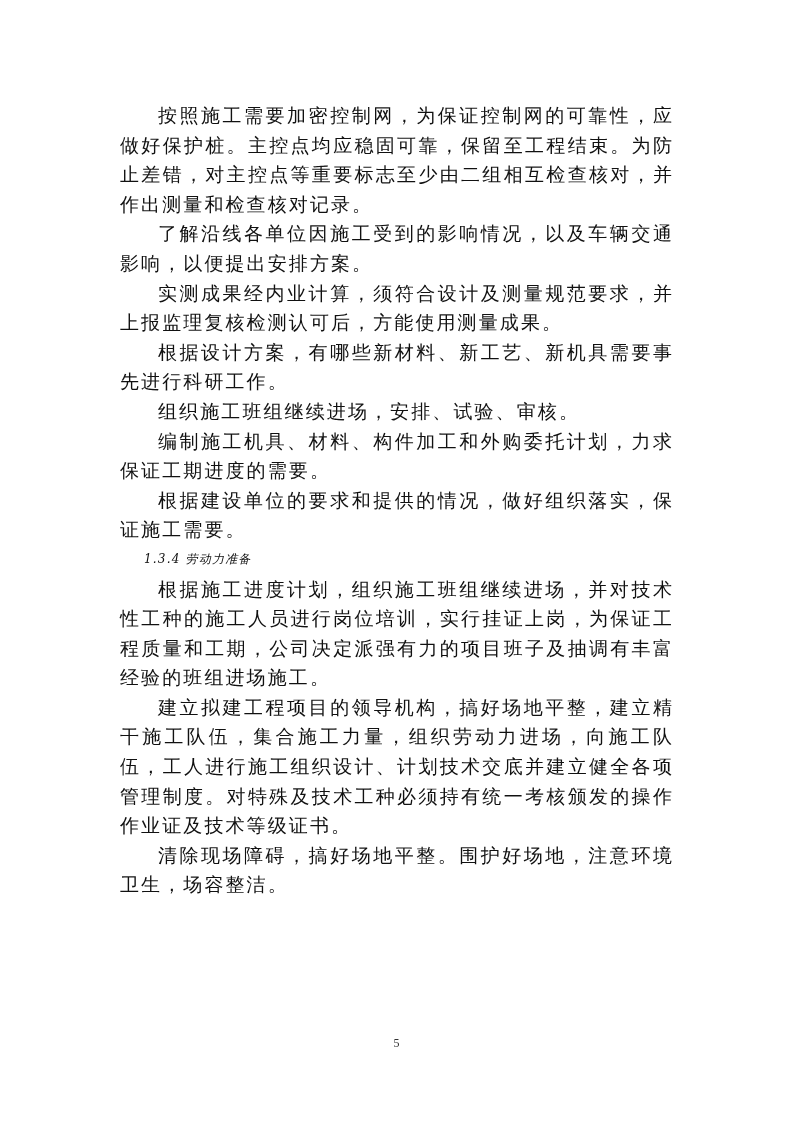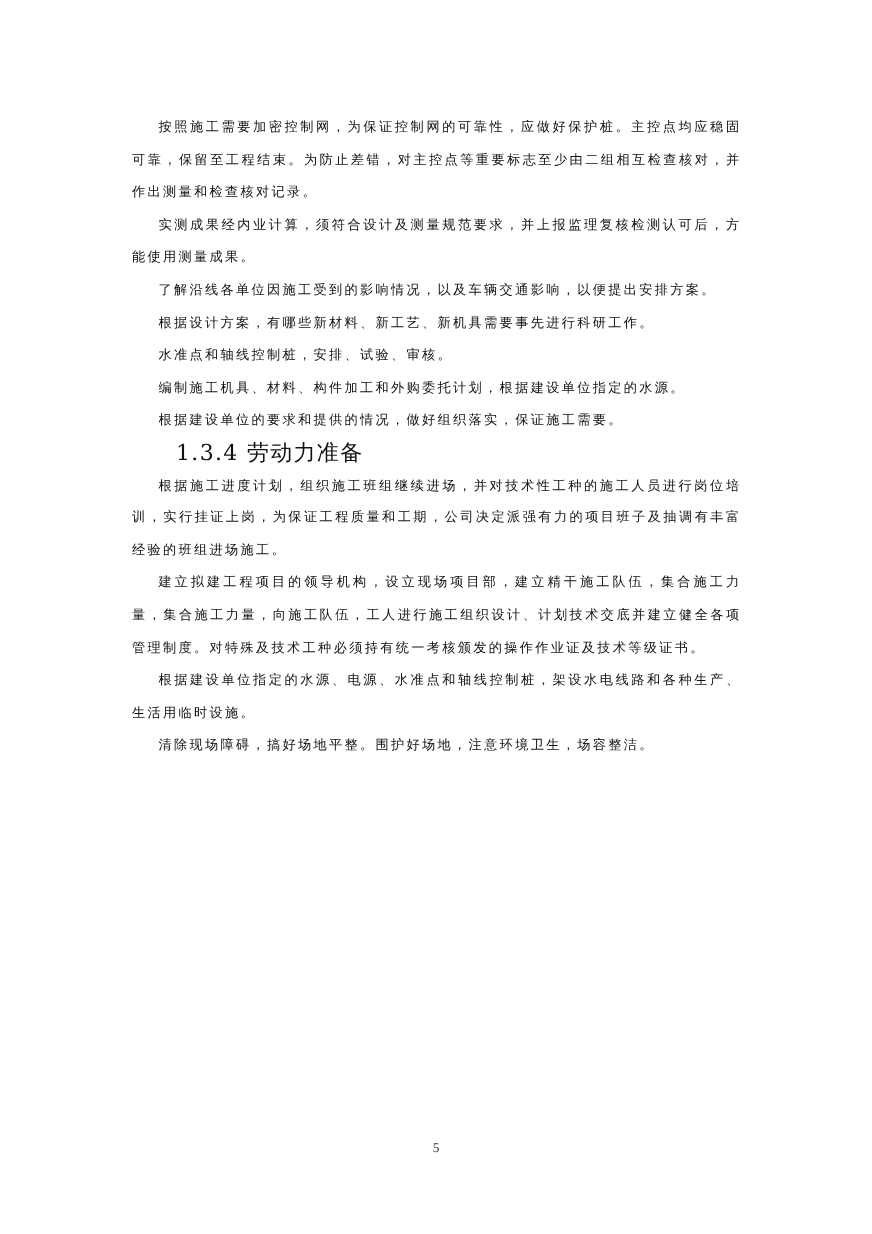--- a/index.html
+++ b/index.html
@@ -16,57 +16,57 @@
     color: #111111;
   }
   .page {
     position: absolute;
     left: 120px;
     top: 101px;
     width: 554px;
   }
   .para {
     margin: 0;
-    font-size: 12px;
+    font-size: 19px;
     line-height: 29.6px;
     text-indent: 2em;
     text-align: justify;
     text-justify: inter-character;
     letter-spacing: 2.1px;
     word-break: break-all;
   }
   .heading {
     margin: 0;
-    font-size: 20px;
+    font-size: 12px;
     line-height: 29.6px;
     text-indent: 2em;
     letter-spacing: 1.2px;
+    font-style: italic;
   }
   .page-number {
     position: absolute;
     left: 0;
     width: 793px;
     top: 1036px;
     text-align: center;
     font-size: 12px;
     color: #333333;
     font-family: "Liberation Serif", serif;
   }
 </style>
 </head>
 <body>
 
 <div class="page">
   <p class="para">按照施工需要加密控制网，为保证控制网的可靠性，应做好保护桩。主控点均应稳固可靠，保留至工程结束。为防止差错，对主控点等重要标志至少由二组相互检查核对，并作出测量和检查核对记录。</p>
+  <p class="para">了解沿线各单位因施工受到的影响情况，以及车辆交通影响，以便提出安排方案。</p>
   <p class="para">实测成果经内业计算，须符合设计及测量规范要求，并上报监理复核检测认可后，方能使用测量成果。</p>
-  <p class="para">了解沿线各单位因施工受到的影响情况，以及车辆交通影响，以便提出安排方案。</p>
   <p class="para">根据设计方案，有哪些新材料、新工艺、新机具需要事先进行科研工作。</p>
-  <p class="para">水准点和轴线控制桩，安排、试验、审核。</p>
-  <p class="para">编制施工机具、材料、构件加工和外购委托计划，根据建设单位指定的水源。</p>
+  <p class="para">组织施工班组继续进场，安排、试验、审核。</p>
+  <p class="para">编制施工机具、材料、构件加工和外购委托计划，力求保证工期进度的需要。</p>
   <p class="para">根据建设单位的要求和提供的情况，做好组织落实，保证施工需要。</p>
   <p class="heading">1.3.4 劳动力准备</p>
   <p class="para">根据施工进度计划，组织施工班组继续进场，并对技术性工种的施工人员进行岗位培训，实行挂证上岗，为保证工程质量和工期，公司决定派强有力的项目班子及抽调有丰富经验的班组进场施工。</p>
-  <p class="para">建立拟建工程项目的领导机构，设立现场项目部，建立精干施工队伍，集合施工力量，集合施工力量，向施工队伍，工人进行施工组织设计、计划技术交底并建立健全各项管理制度。对特殊及技术工种必须持有统一考核颁发的操作作业证及技术等级证书。</p>
-  <p class="para">根据建设单位指定的水源、电源、水准点和轴线控制桩，架设水电线路和各种生产、生活用临时设施。</p>
+  <p class="para">建立拟建工程项目的领导机构，搞好场地平整，建立精干施工队伍，集合施工力量，组织劳动力进场，向施工队伍，工人进行施工组织设计、计划技术交底并建立健全各项管理制度。对特殊及技术工种必须持有统一考核颁发的操作作业证及技术等级证书。</p>
   <p class="para">清除现场障碍，搞好场地平整。围护好场地，注意环境卫生，场容整洁。</p>
 </div>
 
 <div class="page-number">5</div>
 
 </body></html>

